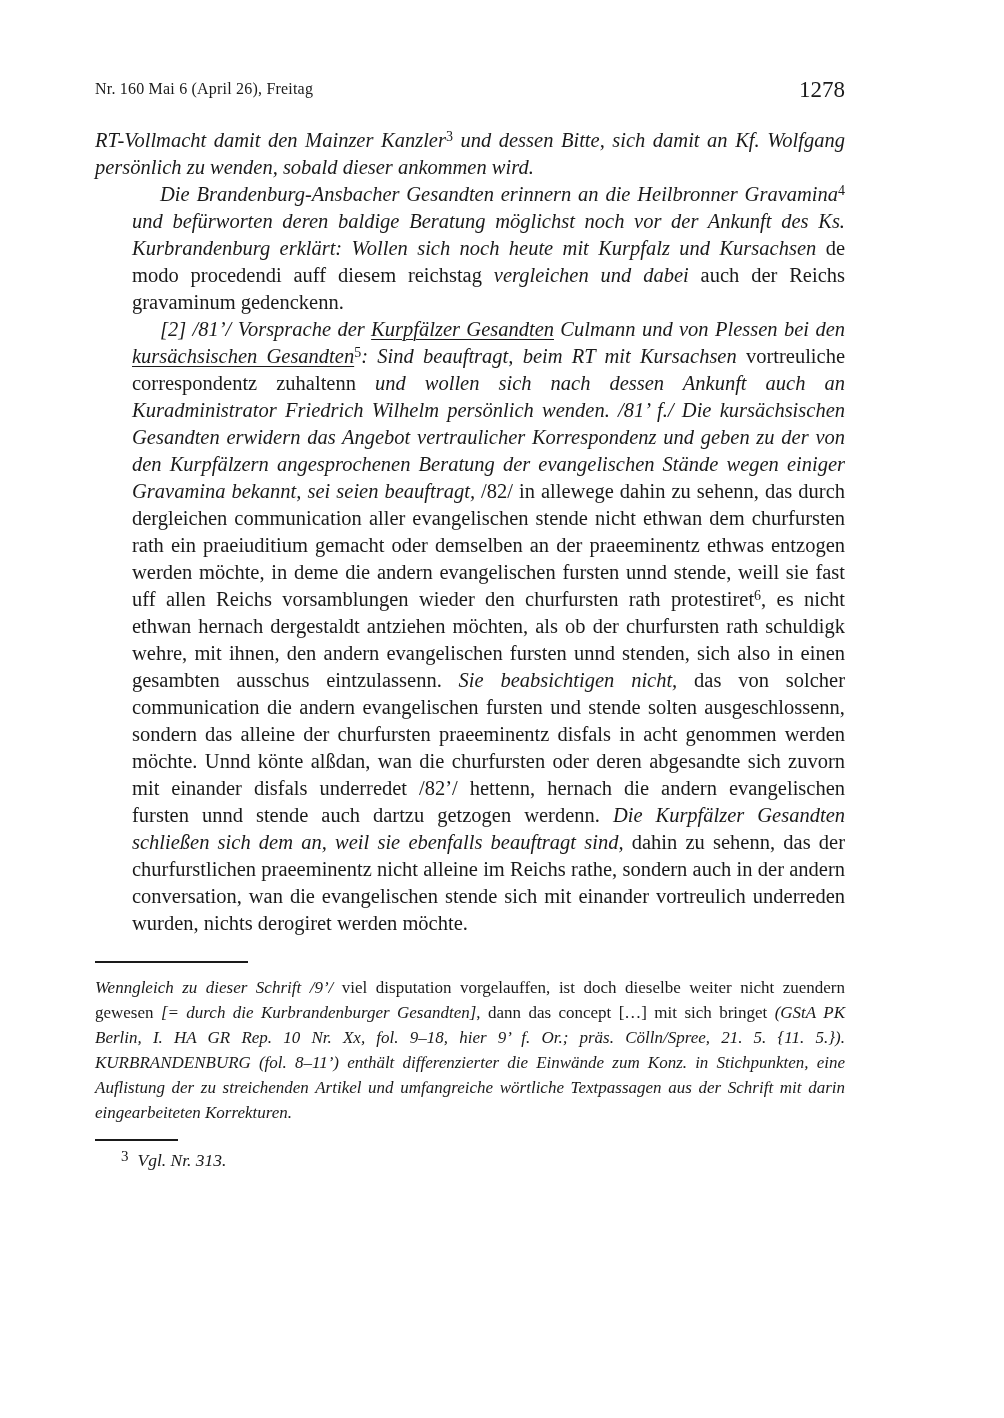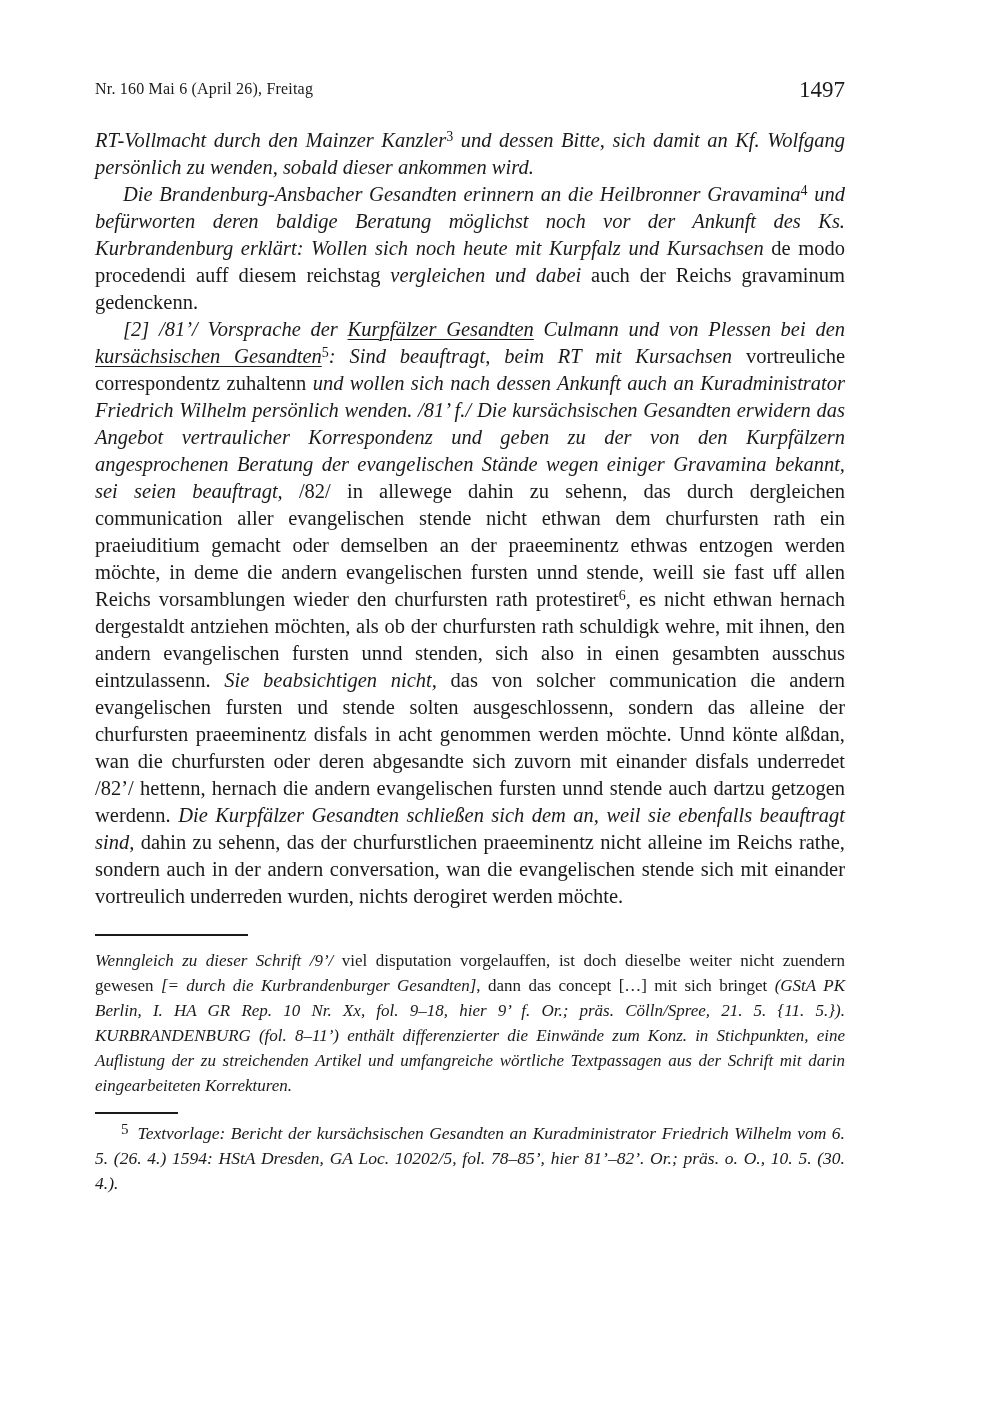--- a/index.html
+++ b/index.html
@@ -18,21 +18,21 @@
   .running-title { text-align: left; font-size: 16px; letter-spacing: 0.2px; }
   .page-number { position: absolute; top: -3px; right: 0; font-size: 23px; }
   .bodytext { margin-top: 17px; }
   .para {
     margin: 0;
     font-size: 20.5px;
     line-height: 27px;
     text-align: justify;
     hyphens: none;
   }
-  .para.indent { text-indent: 28px; }
+  .para.indent { text-indent: 28px; margin-left: 37px; }
   .run-r { font-style: normal; }
   .run-i { font-style: italic; }
   .run-iu {
     font-style: italic;
     text-decoration: underline;
     text-underline-offset: 3px;
     text-decoration-thickness: 1px;
   }
   sup.fnref {
     font-style: normal;
@@ -64,32 +64,32 @@
     margin-right: 9px;
   }
 </style>
 </head>
 <body>
 
 <div class="page">
 
   <div class="header">
     <div class="running-title">Nr. 160 Mai 6 (April 26), Freitag</div>
-    <div class="page-number">1497</div>
+    <div class="page-number">1278</div>
   </div>
 
   <div class="bodytext">
-    <p class="para"><span class="run-i">RT-Vollmacht durch den Mainzer Kanzler</span><sup class="fnref">3</sup><span class="run-i"> und dessen Bitte, sich damit an Kf. Wolfgang persönlich zu wenden, sobald dieser ankommen wird.</span></p>
+    <p class="para"><span class="run-i">RT-Vollmacht damit den Mainzer Kanzler</span><sup class="fnref">3</sup><span class="run-i"> und dessen Bitte, sich damit an Kf. Wolfgang persönlich zu wenden, sobald dieser ankommen wird.</span></p>
     <p class="para indent"><span class="run-i">Die Brandenburg-Ansbacher Gesandten erinnern an die Heilbronner Gravamina</span><sup class="fnref">4</sup><span class="run-i"> und befürworten deren baldige Beratung möglichst noch vor der Ankunft des Ks. Kurbrandenburg erklärt: Wollen sich noch heute mit Kurpfalz und Kursachsen </span><span class="run-r">de modo procedendi auff diesem reichstag </span><span class="run-i">vergleichen und dabei </span><span class="run-r">auch der Reichs gravaminum gedenckenn.</span></p>
     <p class="para indent"><span class="run-i">[2] /81’/ Vorsprache der </span><span class="run-iu">Kurpfälzer Gesandten</span><span class="run-i"> Culmann und von Plessen bei den </span><span class="run-iu">kursächsischen Gesandten</span><sup class="fnref">5</sup><span class="run-i">: Sind beauftragt, beim RT mit Kursachsen </span><span class="run-r">vortreuliche correspondentz zuhaltenn </span><span class="run-i">und wollen sich nach dessen Ankunft auch an Kuradministrator Friedrich Wilhelm persönlich wenden. /81’ f./ Die kursächsischen Gesandten erwidern das Angebot vertraulicher Korrespondenz und geben zu der von den Kurpfälzern angesprochenen Beratung der evangelischen Stände wegen einiger Gravamina bekannt, sei seien beauftragt, </span><span class="run-r">/82/ in allewege dahin zu sehenn, das durch dergleichen communication aller evangelischen stende nicht ethwan dem churfursten rath ein praeiuditium gemacht oder demselben an der praeeminentz ethwas entzogen werden möchte, in deme die andern evangelischen fursten unnd stende, weill sie fast uff allen Reichs vorsamblungen wieder den churfursten rath protestiret</span><sup class="fnref">6</sup><span class="run-r">, es nicht ethwan hernach dergestaldt antziehen möchten, als ob der churfursten rath schuldigk wehre, mit ihnen, den andern evangelischen fursten unnd stenden, sich also in einen gesambten ausschus eintzulassenn. </span><span class="run-i">Sie beabsichtigen nicht,</span><span class="run-r"> das von solcher communication die andern evangelischen fursten und stende solten ausgeschlossenn, sondern das alleine der churfursten praeeminentz disfals in acht genommen werden möchte. Unnd könte alßdan, wan die churfursten oder deren abgesandte sich zuvorn mit einander disfals underredet /82’/ hettenn, hernach die andern evangelischen fursten unnd stende auch dartzu getzogen werdenn. </span><span class="run-i">Die Kurpfälzer Gesandten schließen sich dem an, weil sie ebenfalls beauftragt sind,</span><span class="run-r"> dahin zu sehenn, das der churfurstlichen praeeminentz nicht alleine im Reichs rathe, sondern auch in der andern conversation, wan die evangelischen stende sich mit einander vortreulich underreden wurden, nichts derogiret werden möchte.</span></p>
   </div>
 
   <div class="editorial">
     <hr class="rule rule-long">
     <p class="note"><span class="run-i">Wenngleich zu dieser Schrift /9’/ </span><span class="run-r">viel disputation vorgelauffen, ist doch dieselbe weiter nicht zuendern gewesen </span><span class="run-i">[= durch die Kurbrandenburger Gesandten]</span><span class="run-r">, dann das concept […] mit sich bringet </span><span class="run-i">(GStA PK Berlin, I. HA GR Rep. 10 Nr. Xx, fol. 9–18, hier 9’ f. Or.; präs. Cölln/Spree, 21. 5. {11. 5.}). KURBRANDENBURG (fol. 8–11’) enthält differenzierter die Einwände zum Konz. in Stichpunkten, eine Auflistung der zu streichenden Artikel und umfangreiche wörtliche Textpassagen aus der Schrift mit darin eingearbeiteten Korrekturen.</span></p>
   </div>
 
   <div class="footnotes">
     <hr class="rule rule-short">
-    <p class="footnote"><sup class="fn-num">5</sup><span><span class="run-i">Textvorlage: Bericht der kursächsischen Gesandten an Kuradministrator Friedrich Wilhelm vom 6. 5. (26. 4.) 1594: HStA Dresden, GA Loc. 10202/5, fol. 78–85’, hier 81’–82’. Or.; präs. o. O., 10. 5. (30. 4.).</span></span></p>
+    <p class="footnote"><sup class="fn-num">3</sup><span><span class="run-i">Vgl. Nr. 313.</span></span></p>
   </div>
 
 </div>
 
 </body></html>

